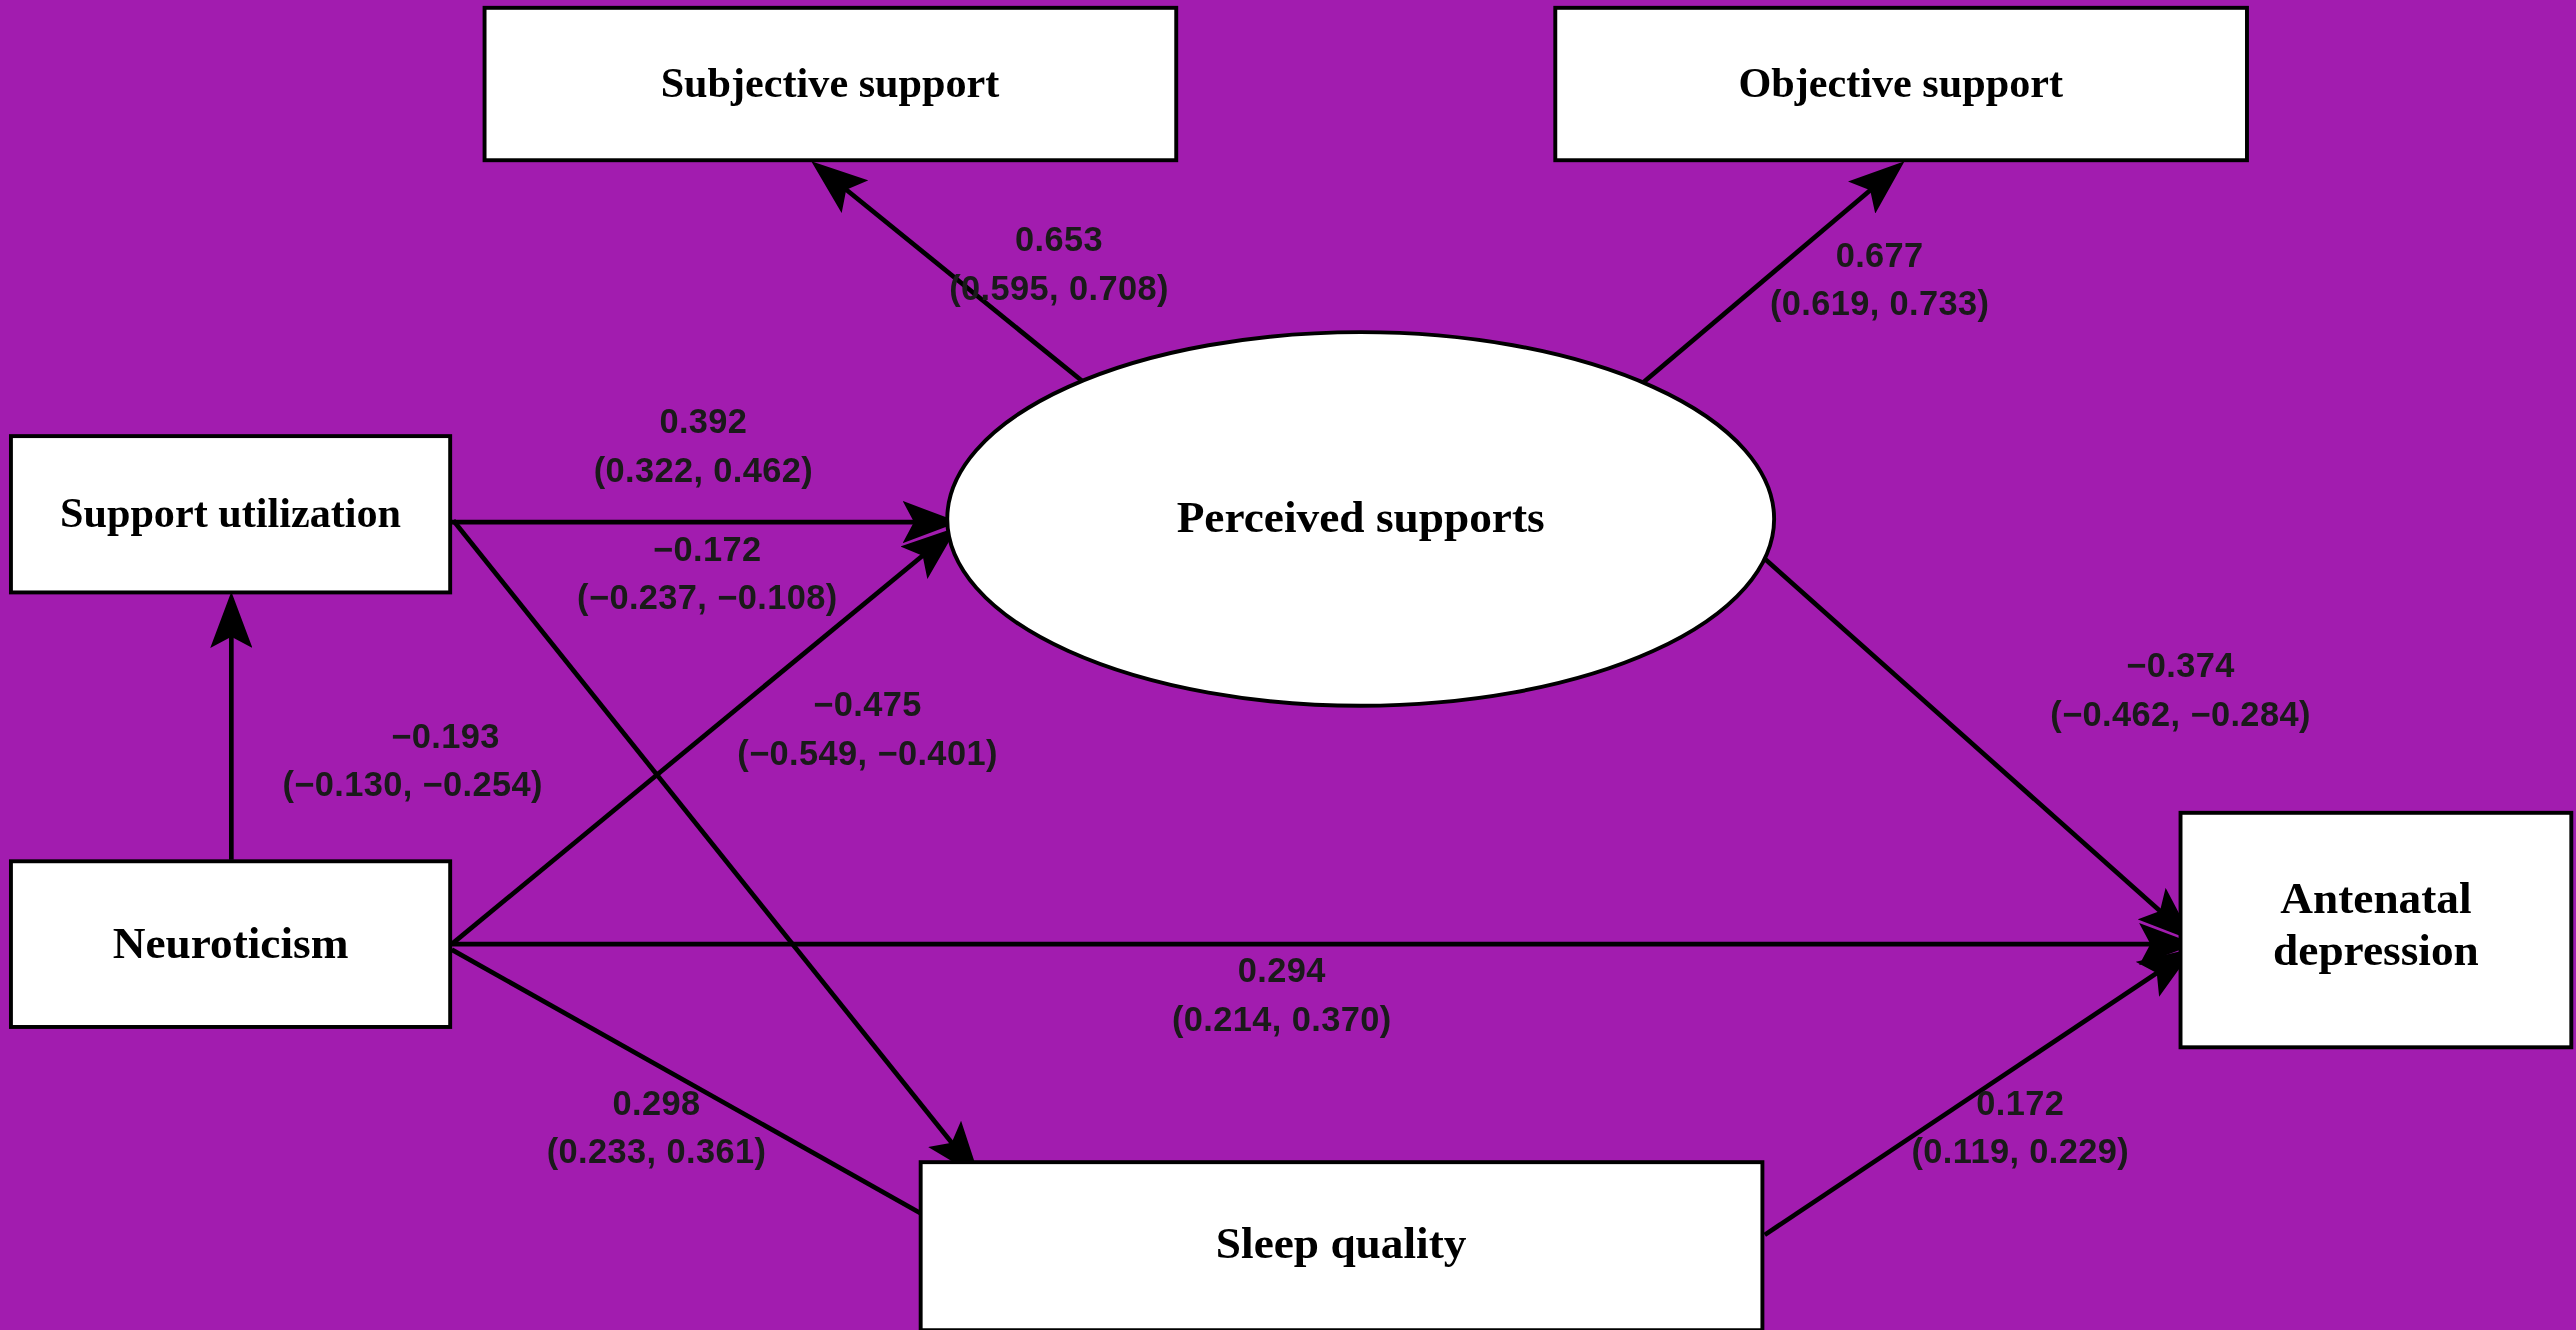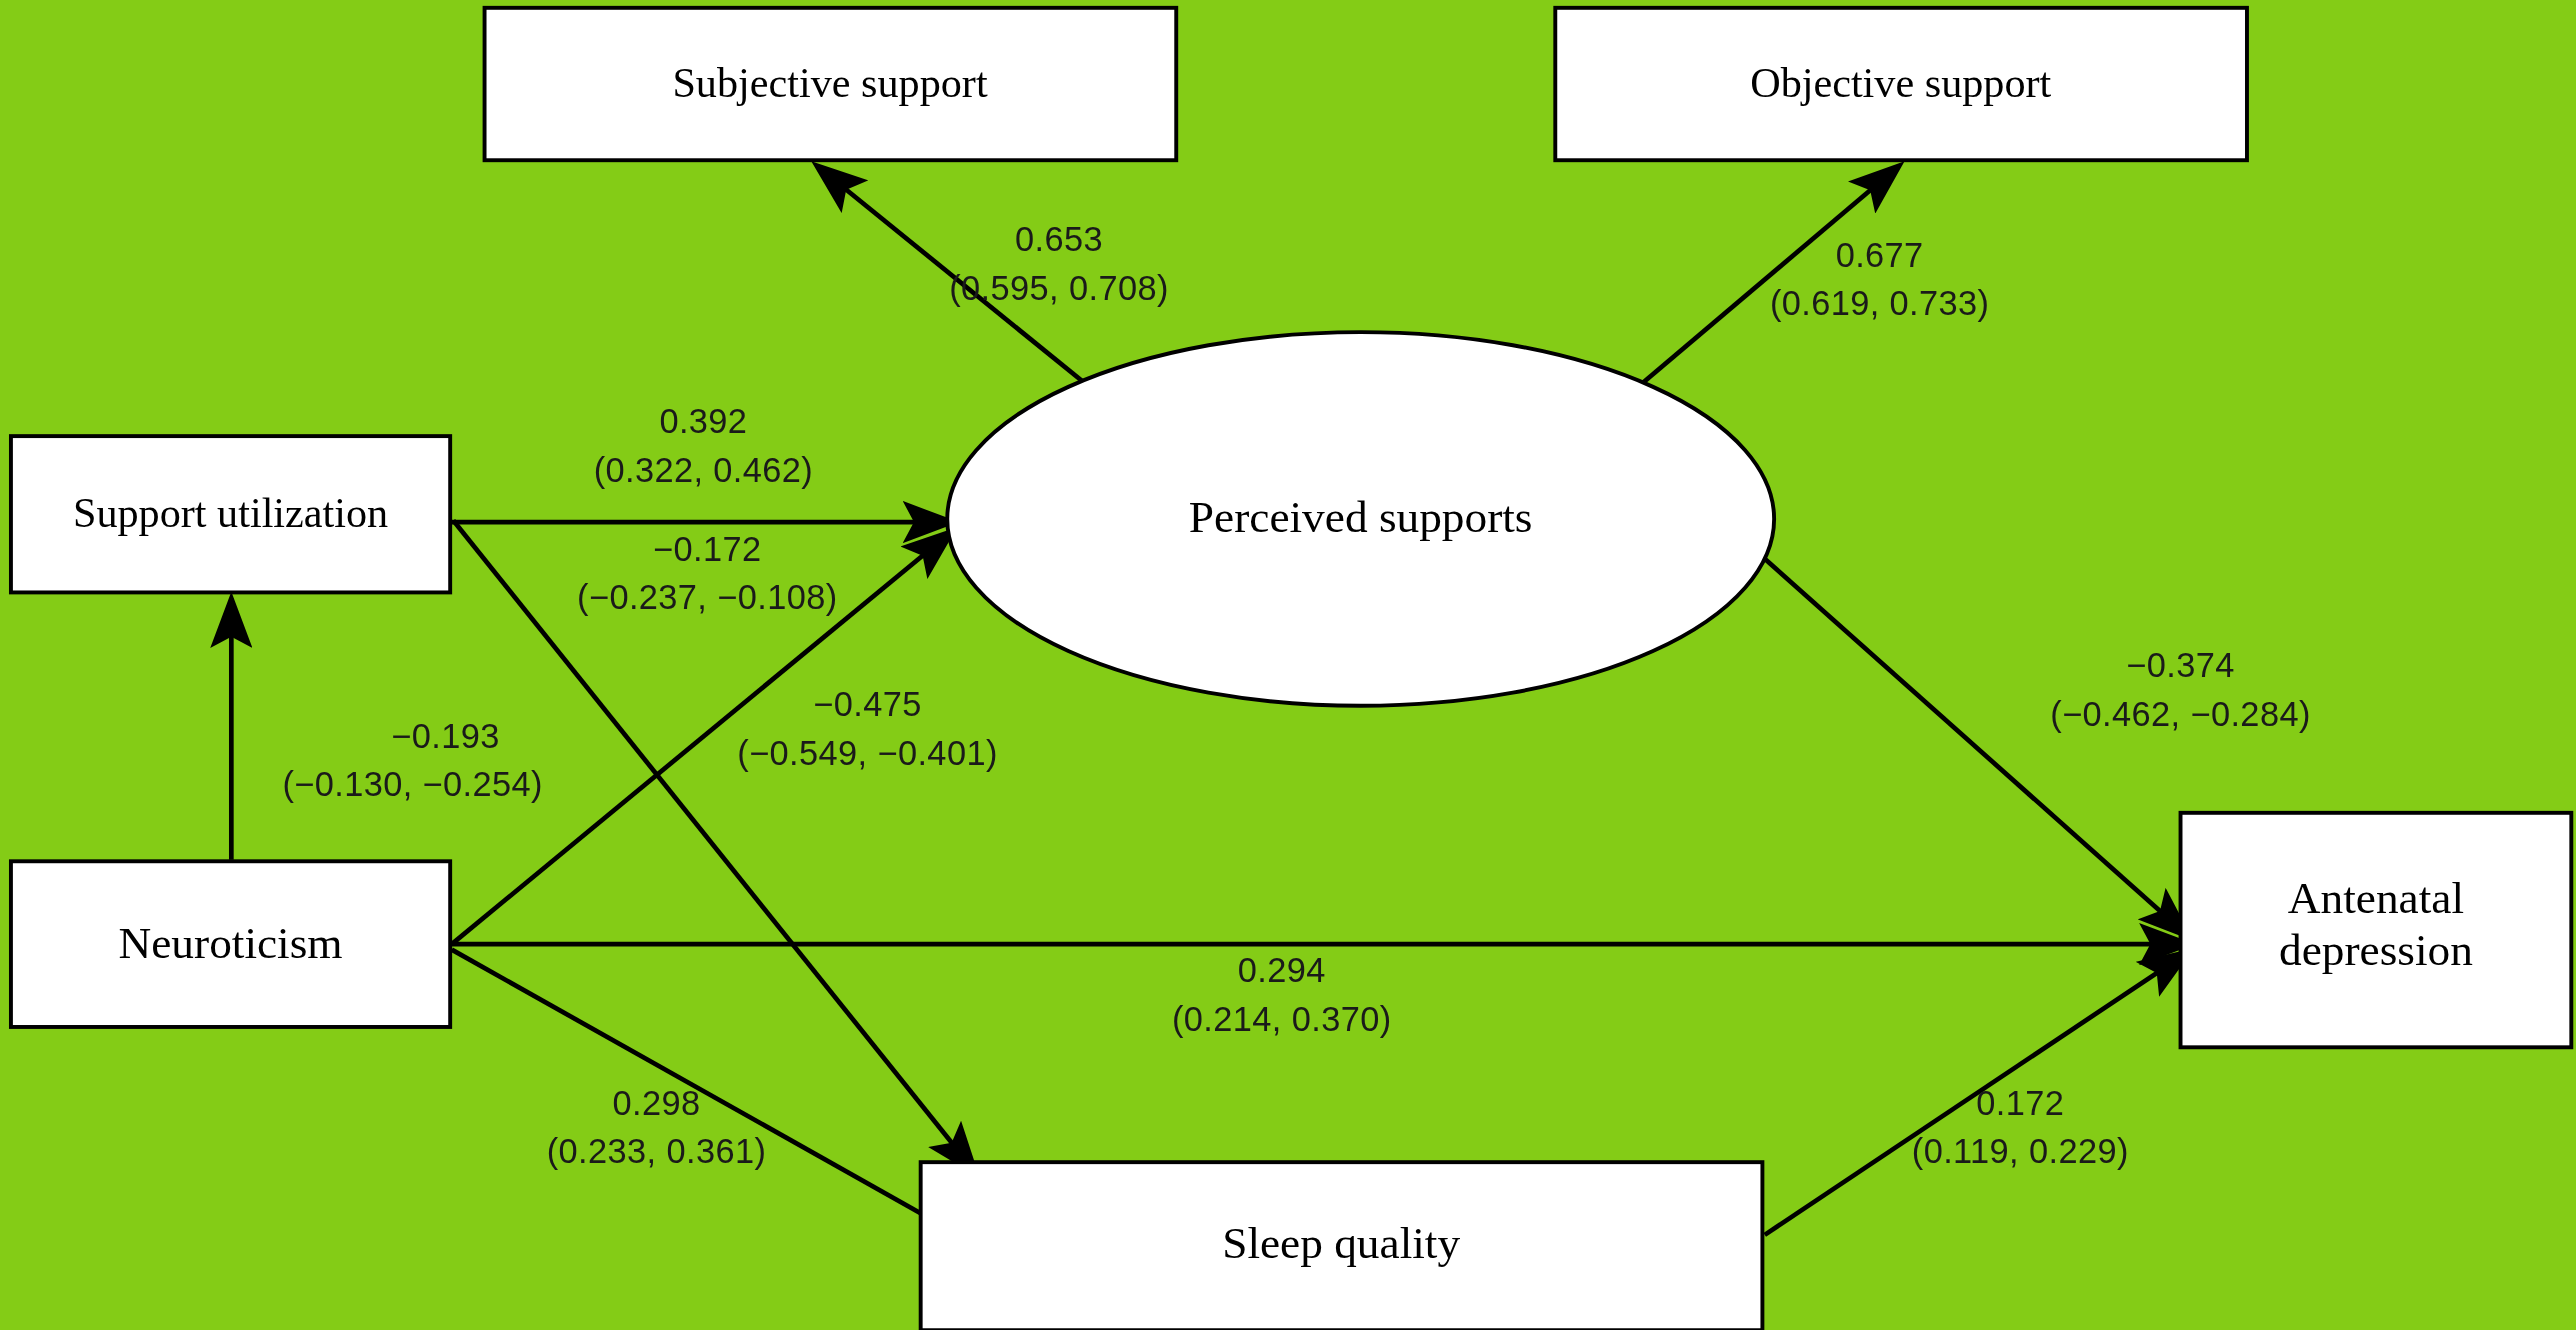--- a/index.html
+++ b/index.html
@@ -10,21 +10,22 @@
   body {
     width: 2576px;
     height: 1331px;
     font-family: "Liberation Serif", serif;
     overflow: hidden;
   }
   #diagram-root {
     position: relative;
     width: 2576px;
     height: 1331px;
-    background: #84cc16;
+    background: #a21caf;
+    font-weight: bold;
   }
   svg#path-diagram {
     display: block;
     width: 2576px;
     height: 1331px;
   }
   .node-box {
     fill: #ffffff;
     stroke: #000000;
     stroke-width: 5;

